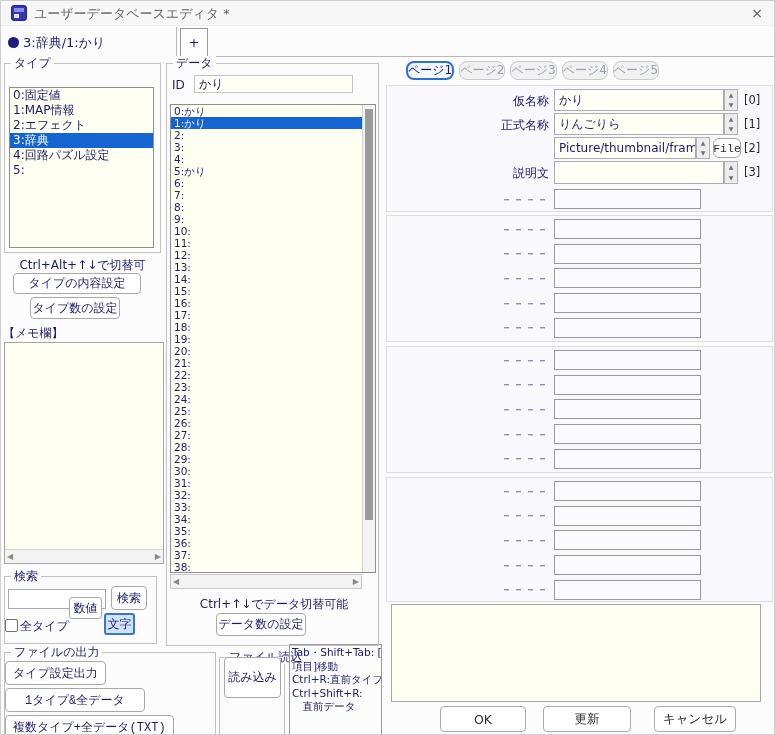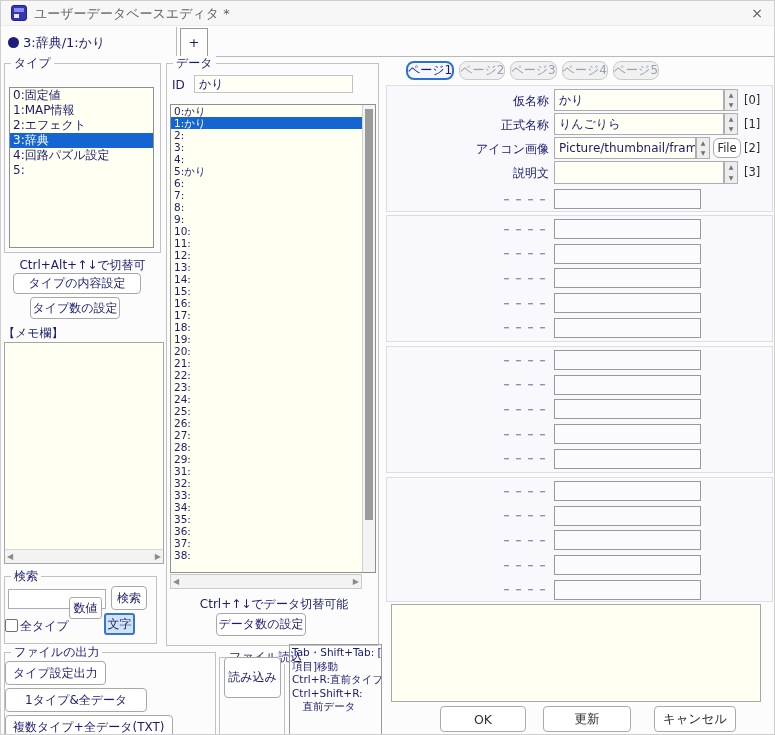--- a/index.html
+++ b/index.html
@@ -18,21 +18,21 @@
   .activetab-label{position:absolute;left:22px;top:33px;font-size:13px;color:var(--navy);white-space:nowrap;}
   .bullet{position:absolute;left:7px;top:36px;width:11px;height:11px;border-radius:50%;background:#1d1d7a;}
   .tabvline{position:absolute;left:175px;top:26px;width:1px;height:30px;background:#b9b9b9;}
   .tabline{position:absolute;left:176px;top:55px;right:0;height:1px;background:#b9b9b9;}
   .plustab{position:absolute;left:179px;top:27px;width:28px;height:28px;background:#fdfdfd;border:1px solid #9a9a9a;border-bottom:none;box-sizing:border-box;display:flex;align-items:center;justify-content:center;color:var(--navy);font-size:13px;}
   
   .groupbox{position:absolute;border:1px solid #c2c2c2;box-sizing:border-box;}
   .legend{position:absolute;top:-8px;left:6px;background:#fcfcfc;padding:0 3px;font-size:12px;color:var(--navy);white-space:nowrap;line-height:14px;}
   .hint{position:absolute;font-size:12px;color:var(--navy);text-align:center;white-space:nowrap;}
   
-  .btn{position:absolute;display:flex;align-items:center;justify-content:center;background:#fff;border:1px solid #a8a8a8;border-radius:4px;font-size:12px;color:var(--navy);white-space:nowrap;box-sizing:border-box;}
+  .btn{position:absolute;display:flex;align-items:center;justify-content:center;background:#fff;border:1px solid #a8a8a8;border-radius:4px;font-size:12px;color:var(--navy);white-space:nowrap;box-sizing:border-box;font-family:Liberation Mono, monospace;}
   .btn.blue{background:#cfe3f9;border:2px solid #3b74cc;}
   .dlgbtn{position:absolute;display:flex;align-items:center;justify-content:center;background:#fff;border:1px solid #ababab;border-radius:4px;font-size:12.5px;color:#2e2e2e;box-sizing:border-box;}
   .input{position:absolute;background:#fffff6;border:1px solid #abab b3;border:1px solid #ababb3;font-size:12px;color:var(--navy);display:flex;align-items:center;padding:0 4px;overflow:hidden;white-space:nowrap;box-sizing:border-box;}
   .listbox{position:absolute;background:var(--cream);border:1px solid #8f8f8f;overflow:hidden;box-sizing:border-box;}
   .li{height:15px;line-height:15px;font-size:12px;color:var(--navy);padding-left:3px;white-space:nowrap;}
   .li.sel{background:var(--sel);color:#fff;}
   .dli{height:12px;line-height:12px;font-size:10.5px;color:var(--navy);padding-left:3px;white-space:nowrap;}
   .dli.sel{background:var(--sel);color:#fff;}
   
   .hsb{position:absolute;background:#f3f3f3;border:1px solid #c9c9c9;box-sizing:border-box;display:flex;align-items:center;justify-content:space-between;padding:0 2px;}
@@ -156,20 +156,21 @@
       <div class="dli">20:</div>
       <div class="dli">21:</div>
       <div class="dli">22:</div>
       <div class="dli">23:</div>
       <div class="dli">24:</div>
       <div class="dli">25:</div>
       <div class="dli">26:</div>
       <div class="dli">27:</div>
       <div class="dli">28:</div>
       <div class="dli">29:</div>
+      <div class="dli">30:</div>
       <div class="dli">31:</div>
       <div class="dli">32:</div>
       <div class="dli">33:</div>
       <div class="dli">34:</div>
       <div class="dli">35:</div>
       <div class="dli">36:</div>
       <div class="dli">37:</div>
       <div class="dli">38:</div>
     </div>
   <div class="hsb" style="left:169px;top:573px;width:192px;height:15px;">
@@ -197,21 +198,20 @@
   <div class="fidx" style="top:92px;">[0]</div>
 
   <div class="flabel" style="top:116px;">正式名称</div>
   <div class="input" style="left:553px;top:112px;width:170px;height:22px;">りんごりら</div>
   <div class="spin" style="left:723px;top:112px;height:22px;">
       <span>▲</span>
       <span>▼</span>
     </div>
   <div class="fidx" style="top:116px;">[1]</div>
 
-  <div class="flabel" style="top:140px;">アイコン画像</div>
   <div class="input" style="left:553px;top:136px;width:142px;height:22px;">Picture/thumbnail/framed_a</div>
   <div class="spin" style="left:695px;top:136px;height:22px;">
       <span>▲</span>
       <span>▼</span>
     </div>
   <div class="btn" style="left:712px;top:137px;width:28px;height:20px;border-radius:6px;color:#2e2e2e;font-size:11.5px;">File</div>
   <div class="fidx" style="top:140px;">[2]</div>
 
   <div class="flabel" style="top:164px;">説明文</div>
   <div class="input" style="left:553px;top:160px;width:170px;height:23px;"></div>

